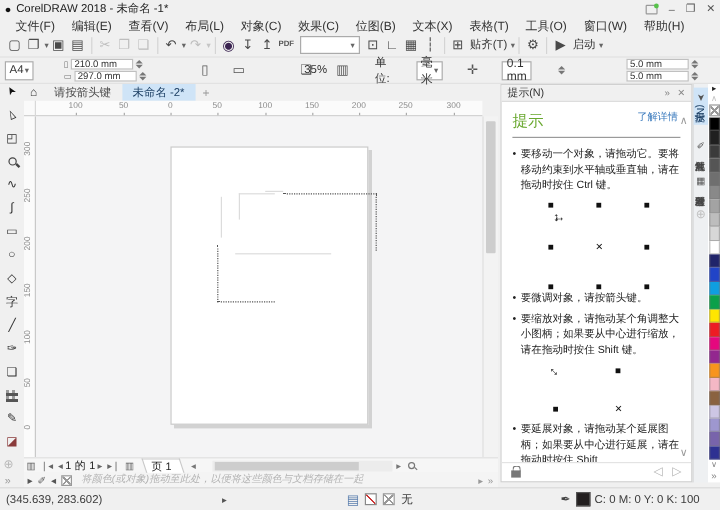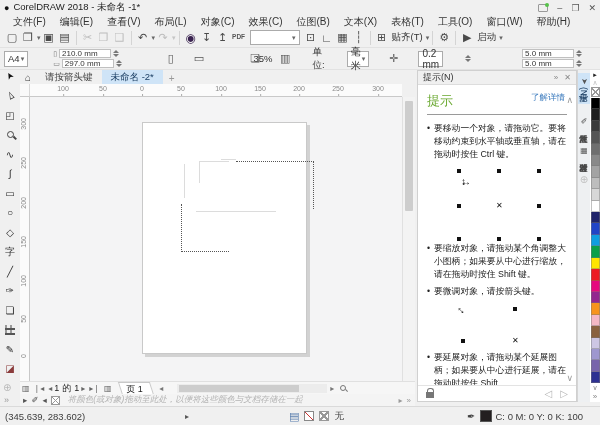--- a/index.html
+++ b/index.html
@@ -263,21 +263,21 @@
     <i class="sep"></i>
     <span class="pbtn">❏</span>
     <span class="pbtn">▥</span>
     <span class="cn-label">单位:</span>
     <span class="combo" style="width:52px">
       <span class="val">毫米</span>
       <span class="dd">▾</span>
     </span>
     <span class="pbtn">✛</span>
     <span class="combo" style="width:46px">
-      <span class="val">0.2 mm</span>
+      <span class="val">0.1 mm</span>
     </span>
     <span class="stp">
         <i class="up"></i>
         <i class="dn"></i>
       </span>
     <i class="sep"></i>
     <span class="dimcol">
       <span class="dimrow">
           <span class="dimbox">5.0 mm</span>
           <span class="stp">
@@ -424,22 +424,22 @@
           <span class="sq" style="left:110px;top:40px"></span>
         <span class="sq" style="left:30px;top:73px"></span>
           <span class="sq" style="left:70px;top:73px"></span>
           <span class="sq" style="left:110px;top:73px"></span>
         <span id="move-cursor">
           <span>↔</span>
             <span>↕</span>
         </span>
       </div>
       <ul class="bullets">
+        <li>要微调对象，请按箭头键。</li>
         <li>要缩放对象，请拖动某个角调整大小图柄；如果要从中心进行缩放，请在拖动时按住 Shift 键。</li>
-        <li>要微调对象，请按箭头键。</li>
       </ul>
       <div class="illus" id="illus2">
         <span id="resize-arrow">↔</span>
         <span class="sq" style="left:86px;top:6px"></span>
         <span class="sq" style="left:34px;top:38px"></span>
         <span class="x" style="left:85px;top:36px">✕</span>
       </div>
       <ul class="bullets">
         <li>要延展对象，请拖动某个延展图柄；如果要从中心进行延展，请在拖动时按住 Shift</li>
       </ul>

